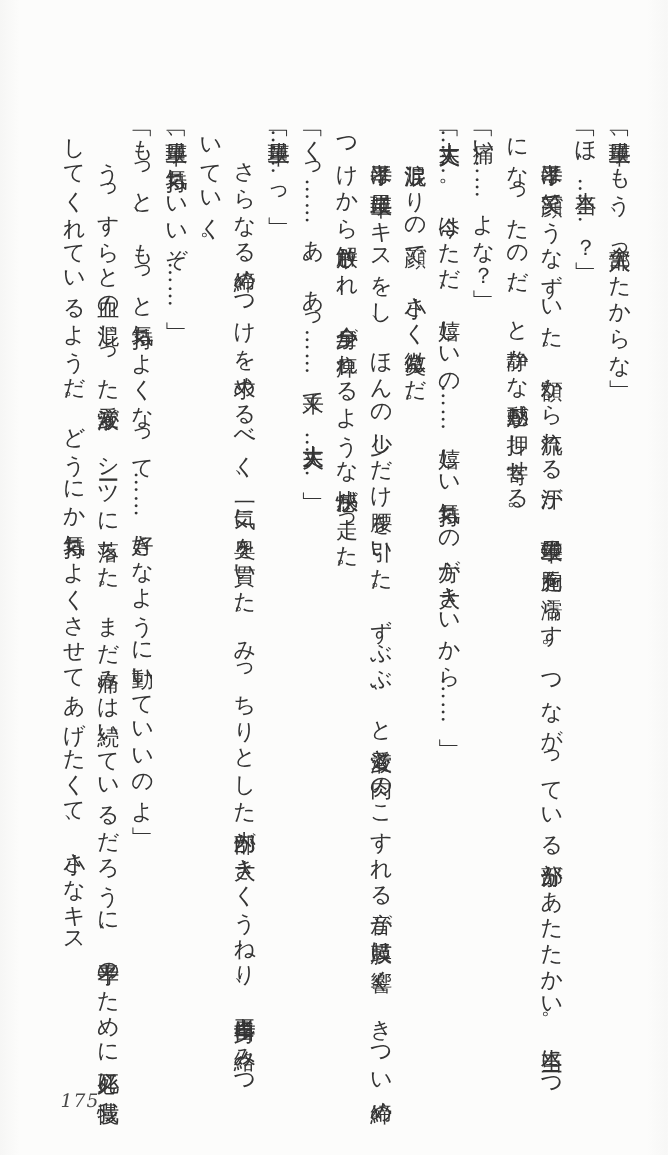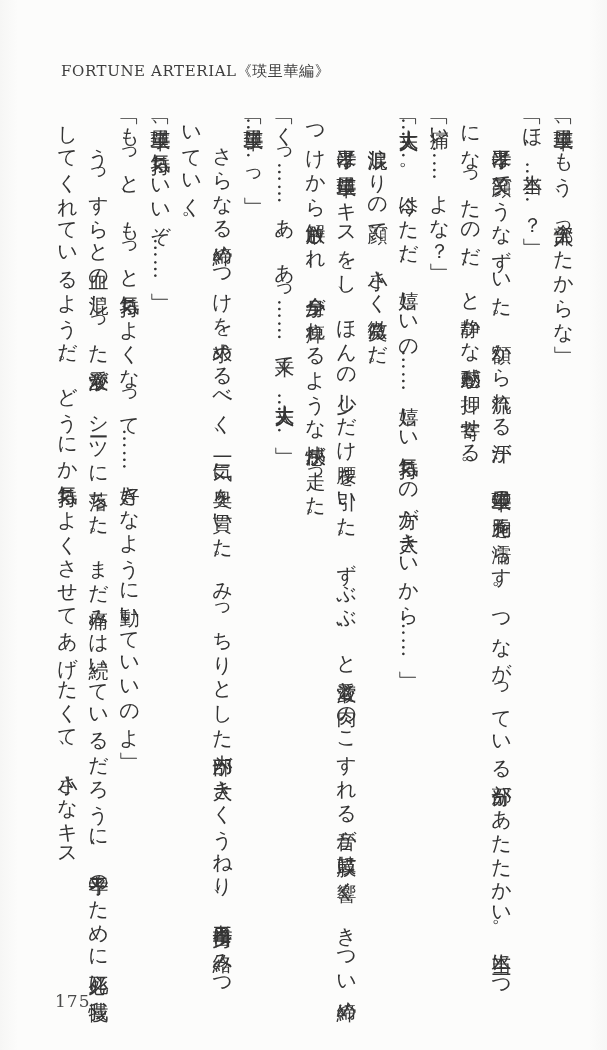--- a/index.html
+++ b/index.html
@@ -44,30 +44,30 @@
   }
   .novel-text p {
     margin: 0;
     padding: 0;
   }
   .page-number {
     position: absolute;
     left: 55px;
     top: 991px;
     font-size: 17px;
+    font-style: italic;
     color: #4a4a4a;
     letter-spacing: 1px;
   }
 </style>
 </head>
 <body>
 
 <div class="page">
 
-  <div class="running-header">FORTUNE ARTERIAL《瑛里華編》</div>
 
   <div class="novel-text">
     <p>「瑛里華、もう、全部入ったからな」</p>
     <p>「ほ、本当……？」</p>
     <p>　孝平は笑顔でうなずいた。額から流れる汗が、瑛里華の胸元を濡らす。つながっている部分があたたかい。本当に一つになったのだ、と静かな感動が押し寄せる。</p>
     <p>「痛い……よな？」</p>
     <p>「大丈夫……。今はただ、嬉しいの……嬉しい気持ちの方が大きいから……」</p>
     <p>　涙混じりの顔で、小さく微笑んだ。</p>
     <p>　孝平は瑛里華にキスをし、ほんの少しだけ腰を引いた。ずぶぶ、と愛液と肉のこすれる音が鼓膜に響く。きつい締めつけから解放され、全身が痺れるような快感が走った。</p>
     <p>「くっ……あ、あっ……来て、大丈夫……」</p>

